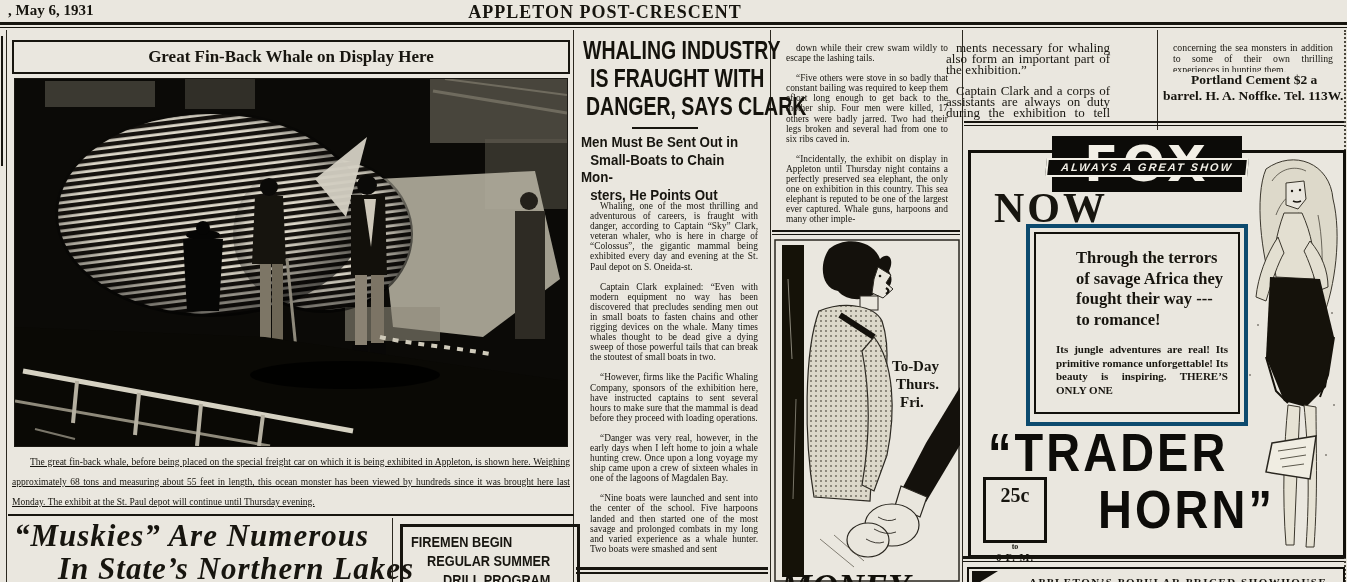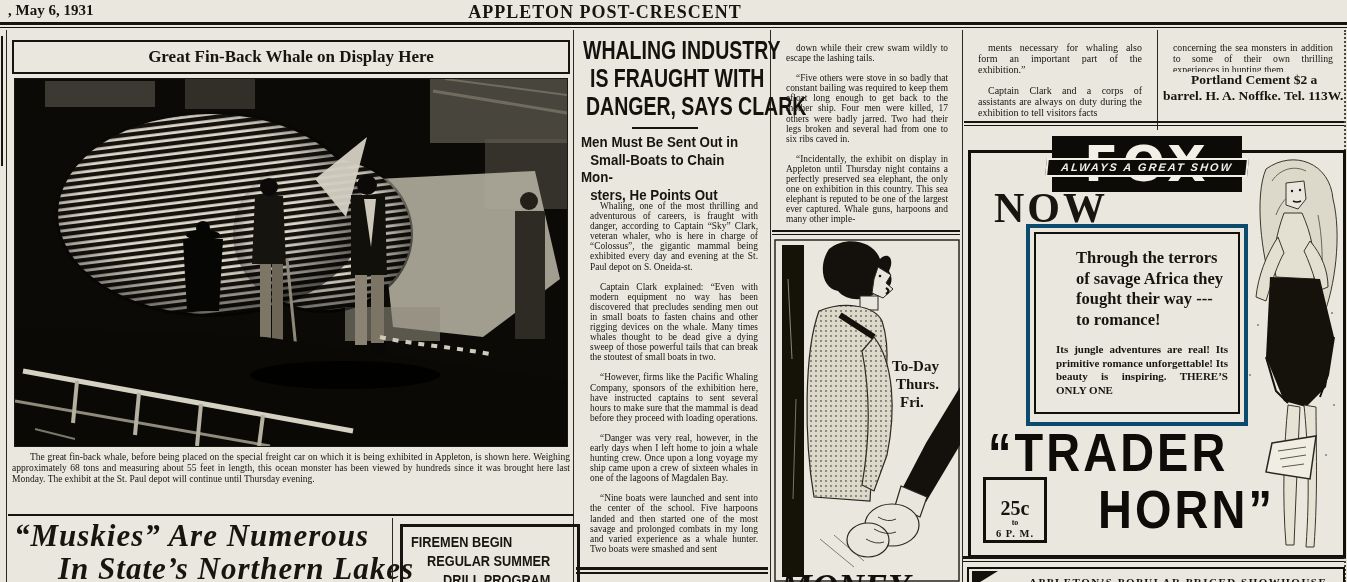--- a/index.html
+++ b/index.html
@@ -10,21 +10,21 @@
   .vrule{position:absolute;width:1px;background:#2b281f;}
   .hrule{position:absolute;background:#17150f;}
   .dotedge{position:absolute;border-left:2px dotted #4a463c;}
   
   .mast-date{left:8px;top:2px;font-size:15px;font-weight:bold;}
   .mast-title{left:440px;top:2px;width:330px;text-align:center;font-size:18px;font-weight:bold;letter-spacing:1px;}
   
   .photo-title-box{left:12px;top:40px;width:554px;height:30px;border:2px solid #17150f;background:#eae7df;
     display:flex;align-items:center;justify-content:center;font-size:17px;font-weight:bold;}
   .photo-frame{left:14px;top:78px;width:552px;height:367px;background:#0b0a08;border:1px solid #1a1813;}
-  .caption{left:12px;top:452px;width:558px;font-size:9.5px;line-height:11px;text-align:justify;text-indent:18px;}
+  .caption{left:12px;top:452px;width:558px;font-size:9.5px;line-height:20px;text-align:justify;text-indent:18px;text-decoration:underline;}
   
   .muskies1{left:14px;top:518px;font-size:31px;font-weight:bold;font-style:italic;letter-spacing:1px;}
   .muskies2{left:58px;top:551px;font-size:31px;font-weight:bold;font-style:italic;letter-spacing:1px;}
   .firemen-box{left:400px;top:524px;width:166px;height:70px;border:3px solid #17150f;padding:5px 0 0 8px;}
   .firemen-box div{font-family:"Liberation Sans",sans-serif;font-weight:bold;font-size:15px;line-height:19px;
     transform:scaleX(0.85);transform-origin:left;white-space:nowrap;}
   .fire2{margin-left:16px;} .fire3{margin-left:32px;}
   
   .headline{position:absolute;font-family:"Liberation Sans",sans-serif;font-weight:bold;font-size:25px;
     transform:scaleX(0.78);transform-origin:left;white-space:nowrap;color:#14120c;}
@@ -43,22 +43,22 @@
     color:#f2efe6;font-family:"Liberation Sans",sans-serif;font-style:italic;font-weight:bold;font-size:11px;
     letter-spacing:2px;text-align:center;line-height:14px;transform:skewX(-6deg);}
   .fox-now{left:982px;top:184px;font-size:42px;font-weight:bold;letter-spacing:3px;margin-left:12px;}
   .tag-outer{left:1026px;top:224px;width:214px;height:194px;border:4px solid #0c4a6e;}
   .tag-inner{margin:4px;height:182px;border:2px solid #12100b;padding:14px 8px 0 10px;box-sizing:border-box;}
   .tagline{margin-left:30px;font-size:16.5px;font-weight:bold;line-height:20.5px;}
   .tagbody{margin:13px 2px 0 10px;font-size:11px;font-weight:bold;line-height:13.5px;text-align:justify;}
   .trader{position:absolute;font-family:"Liberation Sans",sans-serif;font-weight:bold;font-size:46px;
     letter-spacing:3px;transform:scaleY(1.18) scaleX(1.02);transform-origin:left top;color:#0d0c09;}
   .price-box{left:983px;top:477px;width:58px;height:60px;border:3px solid #12100b;text-align:center;}
-  .price-main{font-size:20px;font-weight:bold;line-height:22px;margin-top:17px;}
-  .price-to{font-size:8px;font-weight:bold;line-height:8px;}
+  .price-main{font-size:20px;font-weight:bold;line-height:22px;margin-top:4px;}
+  .price-to{font-size:8px;font-weight:bold;line-height:8px;margin-top:37px;}
   .price-time{font-size:10.5px;font-weight:bold;letter-spacing:1px;line-height:13px;}
   
   .bottom-ad{left:967px;top:567px;width:374px;height:15px;border:2px solid #12100b;border-bottom:none;overflow:hidden;}
   .bottom-ad-tri{position:absolute;left:3px;top:2px;width:0;height:0;border-top:16px solid #12100b;
     border-right:26px solid transparent;}
   .bottom-ad-text{margin:3px 0 0 60px;font-size:11px;font-weight:bold;letter-spacing:1.5px;line-height:20px;}
   svg text{font-family:"Liberation Serif",serif;}
 </style>
 </head>
 <body>
@@ -224,21 +224,21 @@
       <path d="M46,300 l34,28 M60,296 l30,26" stroke="#555044" stroke-width="1" opacity="0.7"></path>
 
       <text x="118" y="132" font-size="15" font-weight="bold" fill="#17150f">To-Day</text>
       <text x="122" y="150" font-size="15" font-weight="bold" fill="#17150f">Thurs.</text>
       <text x="126" y="168" font-size="15" font-weight="bold" fill="#17150f">Fri.</text>
 
       <text x="6" y="360" font-size="36" font-weight="bold" font-style="italic" fill="#12100a" font-family="Liberation Sans, sans-serif">MONEY</text>
     </svg>
   </div>
 
-  <div class="bodycol" style="left:968px;top:32px;width:184px;height:88px;overflow:hidden;font-size:10px;line-height:11px">
+  <div class="bodycol" style="left:936px;top:32px;width:184px;height:88px;overflow:hidden;font-size:13px;line-height:11px">
     <p>ments necessary for whaling also form an important part of the exhibition.”</p>
     <p>Captain Clark and a corps of assistants are always on duty during the exhibition to tell visitors facts</p>
   </div>
   <div class="bodycol" style="left:1163px;top:32px;width:180px;height:40px;overflow:hidden;font-size:9.8px;line-height:11px">
     <p style="text-indent:0">concerning the sea monsters in addition to some of their own thrilling experiences in hunting them.</p>
   </div>
   <div class="abs cement">Portland Cement $2 a barrel. H. A. Noffke. Tel. 113W.</div>
   <div class="hrule" style="left:964px;top:121px;width:380px;height:2px"></div>
   <div class="hrule" style="left:964px;top:125px;width:380px;height:1px"></div>
 

